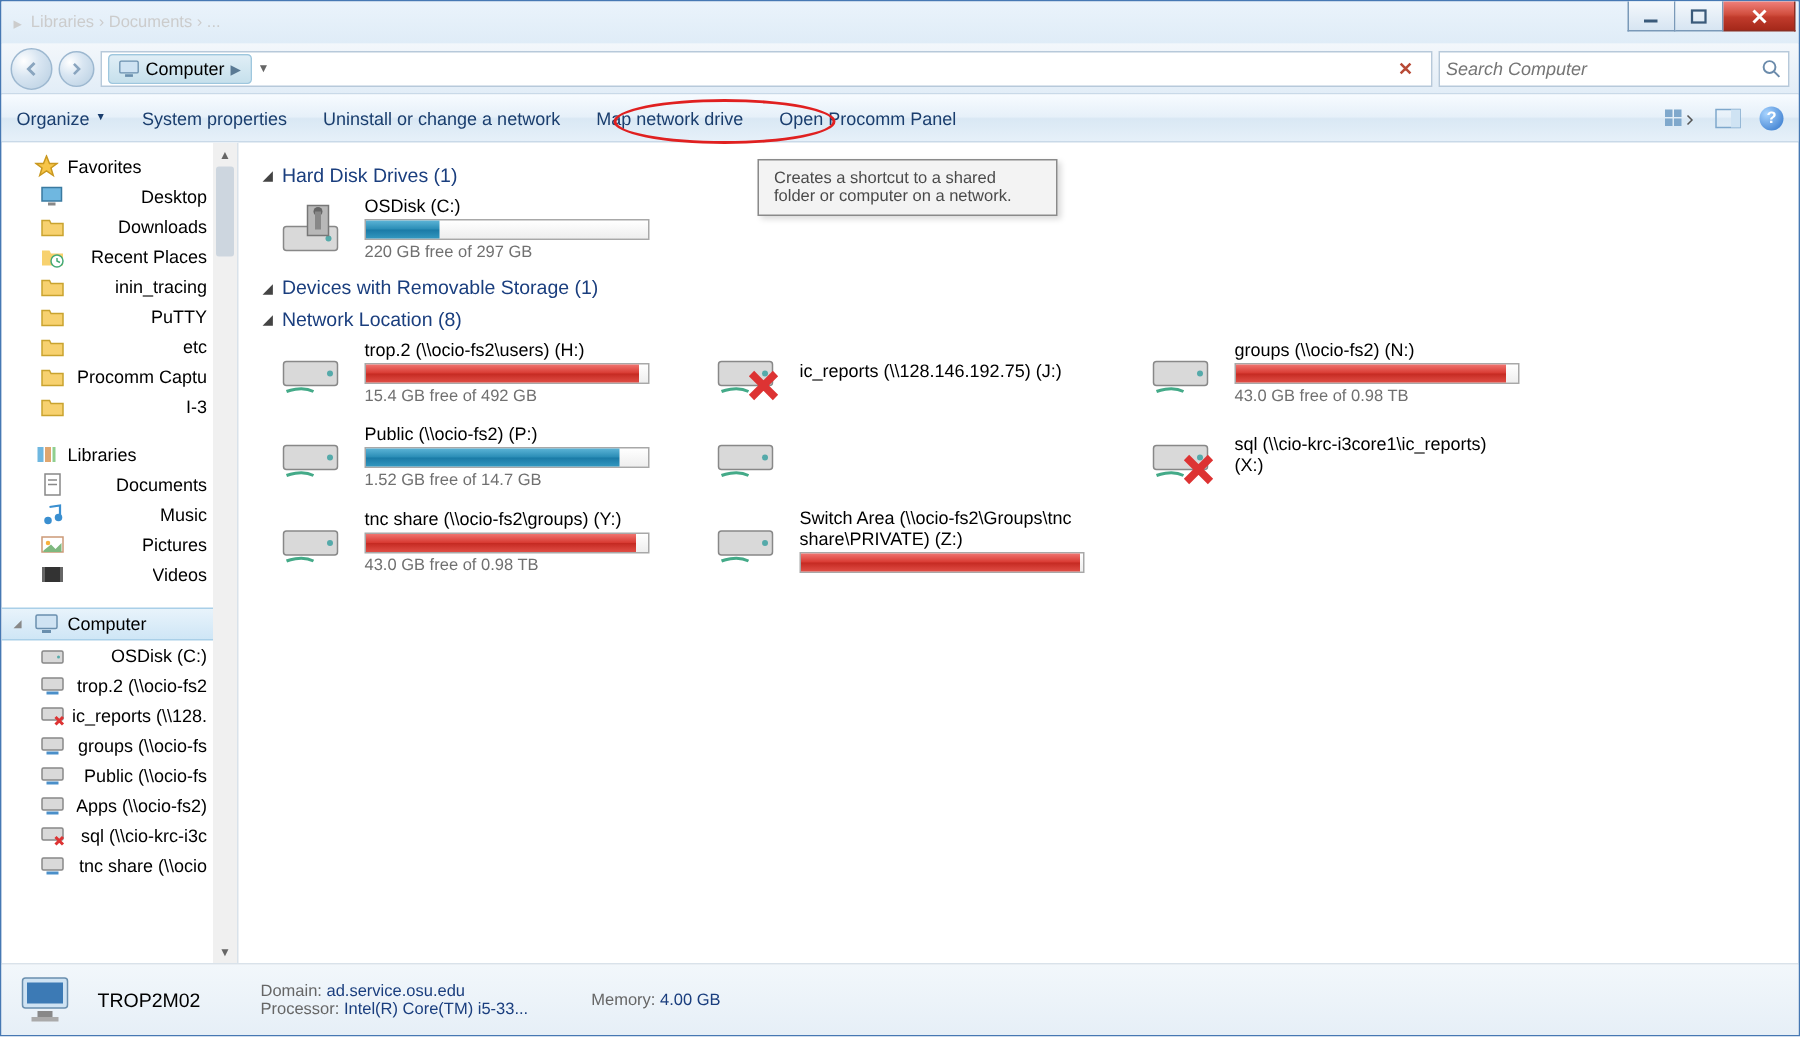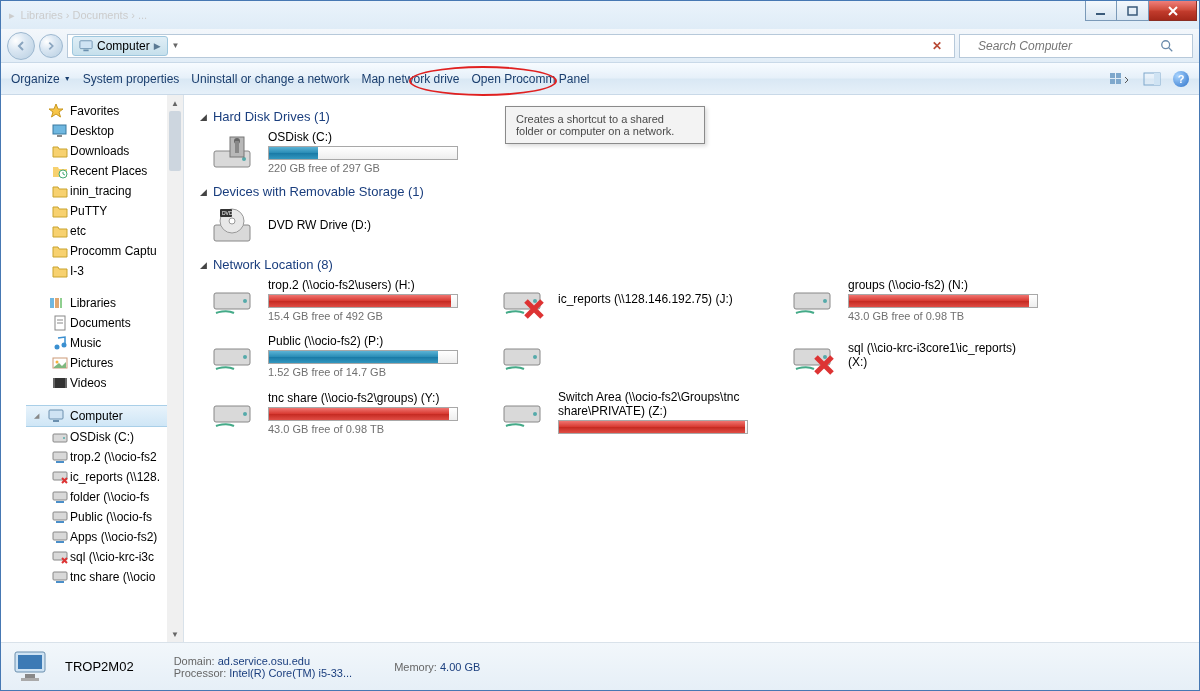--- a/index.html
+++ b/index.html
@@ -89,35 +89,35 @@
   color: #b84a36;
   font-weight: bold;
   display: flex; align-items: center; justify-content: center;
 }
 .breadcrumb .drop { margin-right: 2px; font-size: 8px; color: #666; }
 
 .searchbox {
   width: 234px; height: 24px;
   background: #fff; border: 1px solid #b7c9da;
   display: flex; align-items: center;
-  padding: 0 18px; gap: 6px;
+  padding: 0 4px; gap: 6px;
 }
 .searchbox input {
   flex: 1; border: none; outline: none; font-size: 12px;
   font-style: italic; color: #888;
 }
 .searchbox .mag { width: 14px; height: 14px; color: #6b8bab; }
 
 
 .toolbar {
   height: 32px;
   background: linear-gradient(#f7fbff,#e6f0f9 48%,#d9e8f4 52%,#e6f0f9);
   border-bottom: 1px solid #c9d9e8;
   display: flex; align-items: center;
-  padding: 0 10px; gap: 12px;
+  padding: 0 10px; gap: 24px;
   font-size: 12px; color: #1a3e6e;
   position: relative;
 }
 .toolbar .tb-item { display: flex; align-items: center; gap: 4px; }
 .toolbar .tb-item .dd { font-size: 7px; }
 .toolbar .right-group {
   margin-left: auto; display: flex; gap: 10px; align-items: center;
 }
 .help-icon {
   width: 16px; height: 16px; border-radius: 50%;
@@ -145,21 +145,21 @@
   background: #f3f3f3;
   border: 1px solid #8a8a8a;
   padding: 6px 10px;
   font-size: 11px; color: #4a4a4a;
   max-width: 200px;
   z-index: 60;
   box-shadow: 2px 2px 4px rgba(0,0,0,0.15);
 }
 
 
-.body-area { flex: 1; display: flex; overflow: hidden; padding-left: 25px; }
+.body-area { flex: 1; display: flex; overflow: hidden; }
 
 .sidebar {
   width: 158px;
   border-right: 1px solid #d9e2ea;
   background: #fff;
   overflow: hidden;
   padding: 6px 0;
   font-size: 12px;
   position: relative;
 }
@@ -176,20 +176,21 @@
 .sb-group { margin-bottom: 12px; }
 .sb-head {
   display: flex; align-items: center; gap: 6px;
   padding: 2px 4px 2px 8px;
   font-size: 12px;
 }
 .sb-head .tri { font-size: 7px; color: #888; width: 8px; }
 .sb-item {
   display: flex; align-items: center; gap: 2px;
   padding: 2px 4px 2px 26px;
+  justify-content: space-between;
 }
 .sb-icon { width: 16px; height: 16px; display:inline-flex; align-items:center; justify-content:center; flex-shrink:0; }
 .sb-label { white-space: nowrap; overflow: hidden; }
 
 
 .content {
   flex: 1;
   overflow: auto;
   padding: 10px 16px;
   background: #fff;
@@ -537,21 +538,21 @@
                 </span>
                 <span class="sb-label">ic_reports (\\128.</span>
               </div>
               <div class="sb-item">
                 <span class="sb-icon">
                   <svg width="16" height="16" viewBox="0 0 16 16">
                     <rect x="1" y="3" width="14" height="8" rx="1" fill="#d9d9d9" stroke="#888"></rect>
                     <rect x="4" y="12" width="8" height="2" fill="#4a8fc9"></rect>
                   </svg>
                 </span>
-                <span class="sb-label">folder (\\ocio-fs</span>
+                <span class="sb-label">groups (\\ocio-fs</span>
               </div>
               <div class="sb-item">
                 <span class="sb-icon">
                   <svg width="16" height="16" viewBox="0 0 16 16">
                     <rect x="1" y="3" width="14" height="8" rx="1" fill="#d9d9d9" stroke="#888"></rect>
                     <rect x="4" y="12" width="8" height="2" fill="#4a8fc9"></rect>
                   </svg>
                 </span>
                 <span class="sb-label">Public (\\ocio-fs</span>
               </div>
@@ -616,36 +617,20 @@
             </div>
             <div class="drive-free">220 GB free of 297 GB</div>
           </div>
         </div>
       </div>
 
       <div class="section-head">
         <span class="toggle">◢</span>
         <span>Devices with Removable Storage (1)</span>
       </div>
-      <div class="drive-row">
-        <div class="drive-item">
-          <div class="drive-icon">
-            <svg width="48" height="42" viewBox="0 0 48 42">
-                <rect x="4" y="20" width="36" height="16" rx="2" fill="#d9d9d9" stroke="#888"></rect>
-                <circle cx="22" cy="16" r="12" fill="#e8e8e8" stroke="#999"></circle>
-                <circle cx="22" cy="16" r="3" fill="#fff" stroke="#999"></circle>
-                <rect x="10" y="4" width="12" height="8" rx="1" fill="#333"></rect>
-                <text x="12" y="10" font-size="5" fill="#fff">DVD</text>
-              </svg>
-          </div>
-          <div class="drive-info">
-            <div class="drive-name">DVD RW Drive (D:)</div>
-          </div>
-        </div>
-      </div>
 
       <div class="section-head">
         <span class="toggle">◢</span>
         <span>Network Location (8)</span>
       </div>
       <div class="drive-row" id="net-grid" style="display:grid;grid-template-columns:repeat(3,260px);">
           <div class="drive-item">
             <div class="drive-icon">
               <svg width="48" height="42" viewBox="0 0 48 42">
                 <rect x="4" y="14" width="36" height="16" rx="2" fill="#d9d9d9" stroke="#888"></rect>

